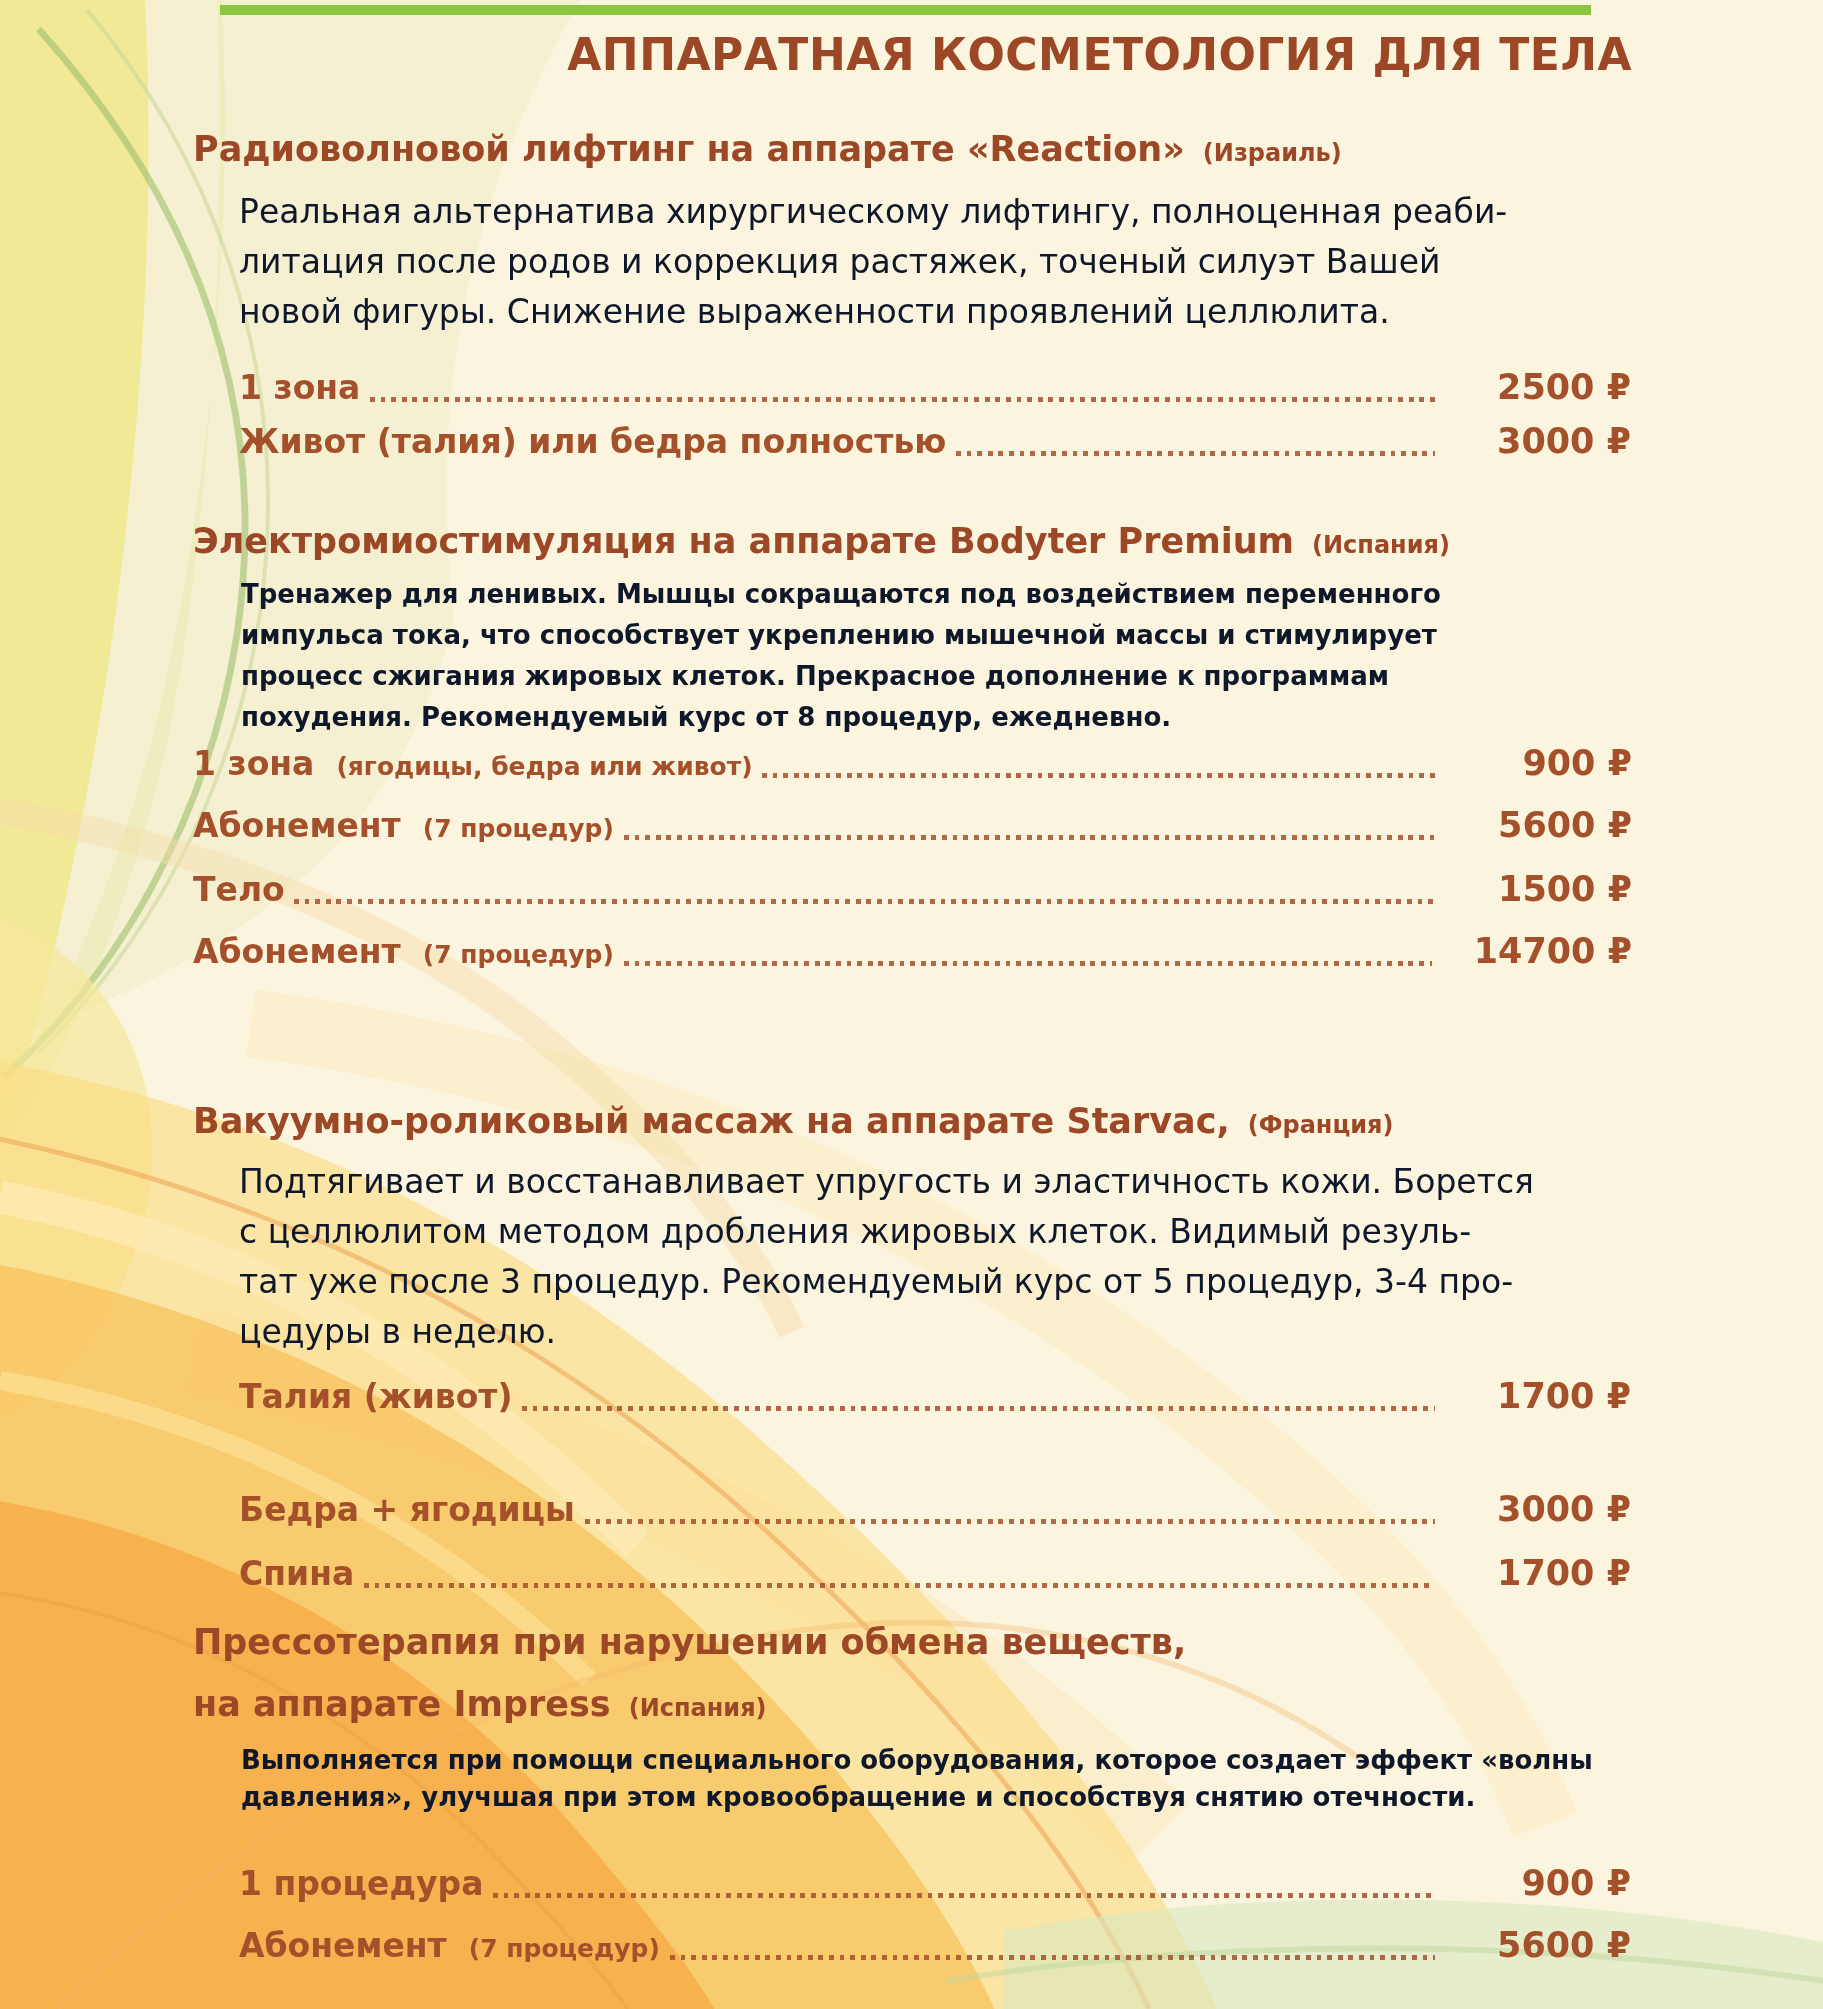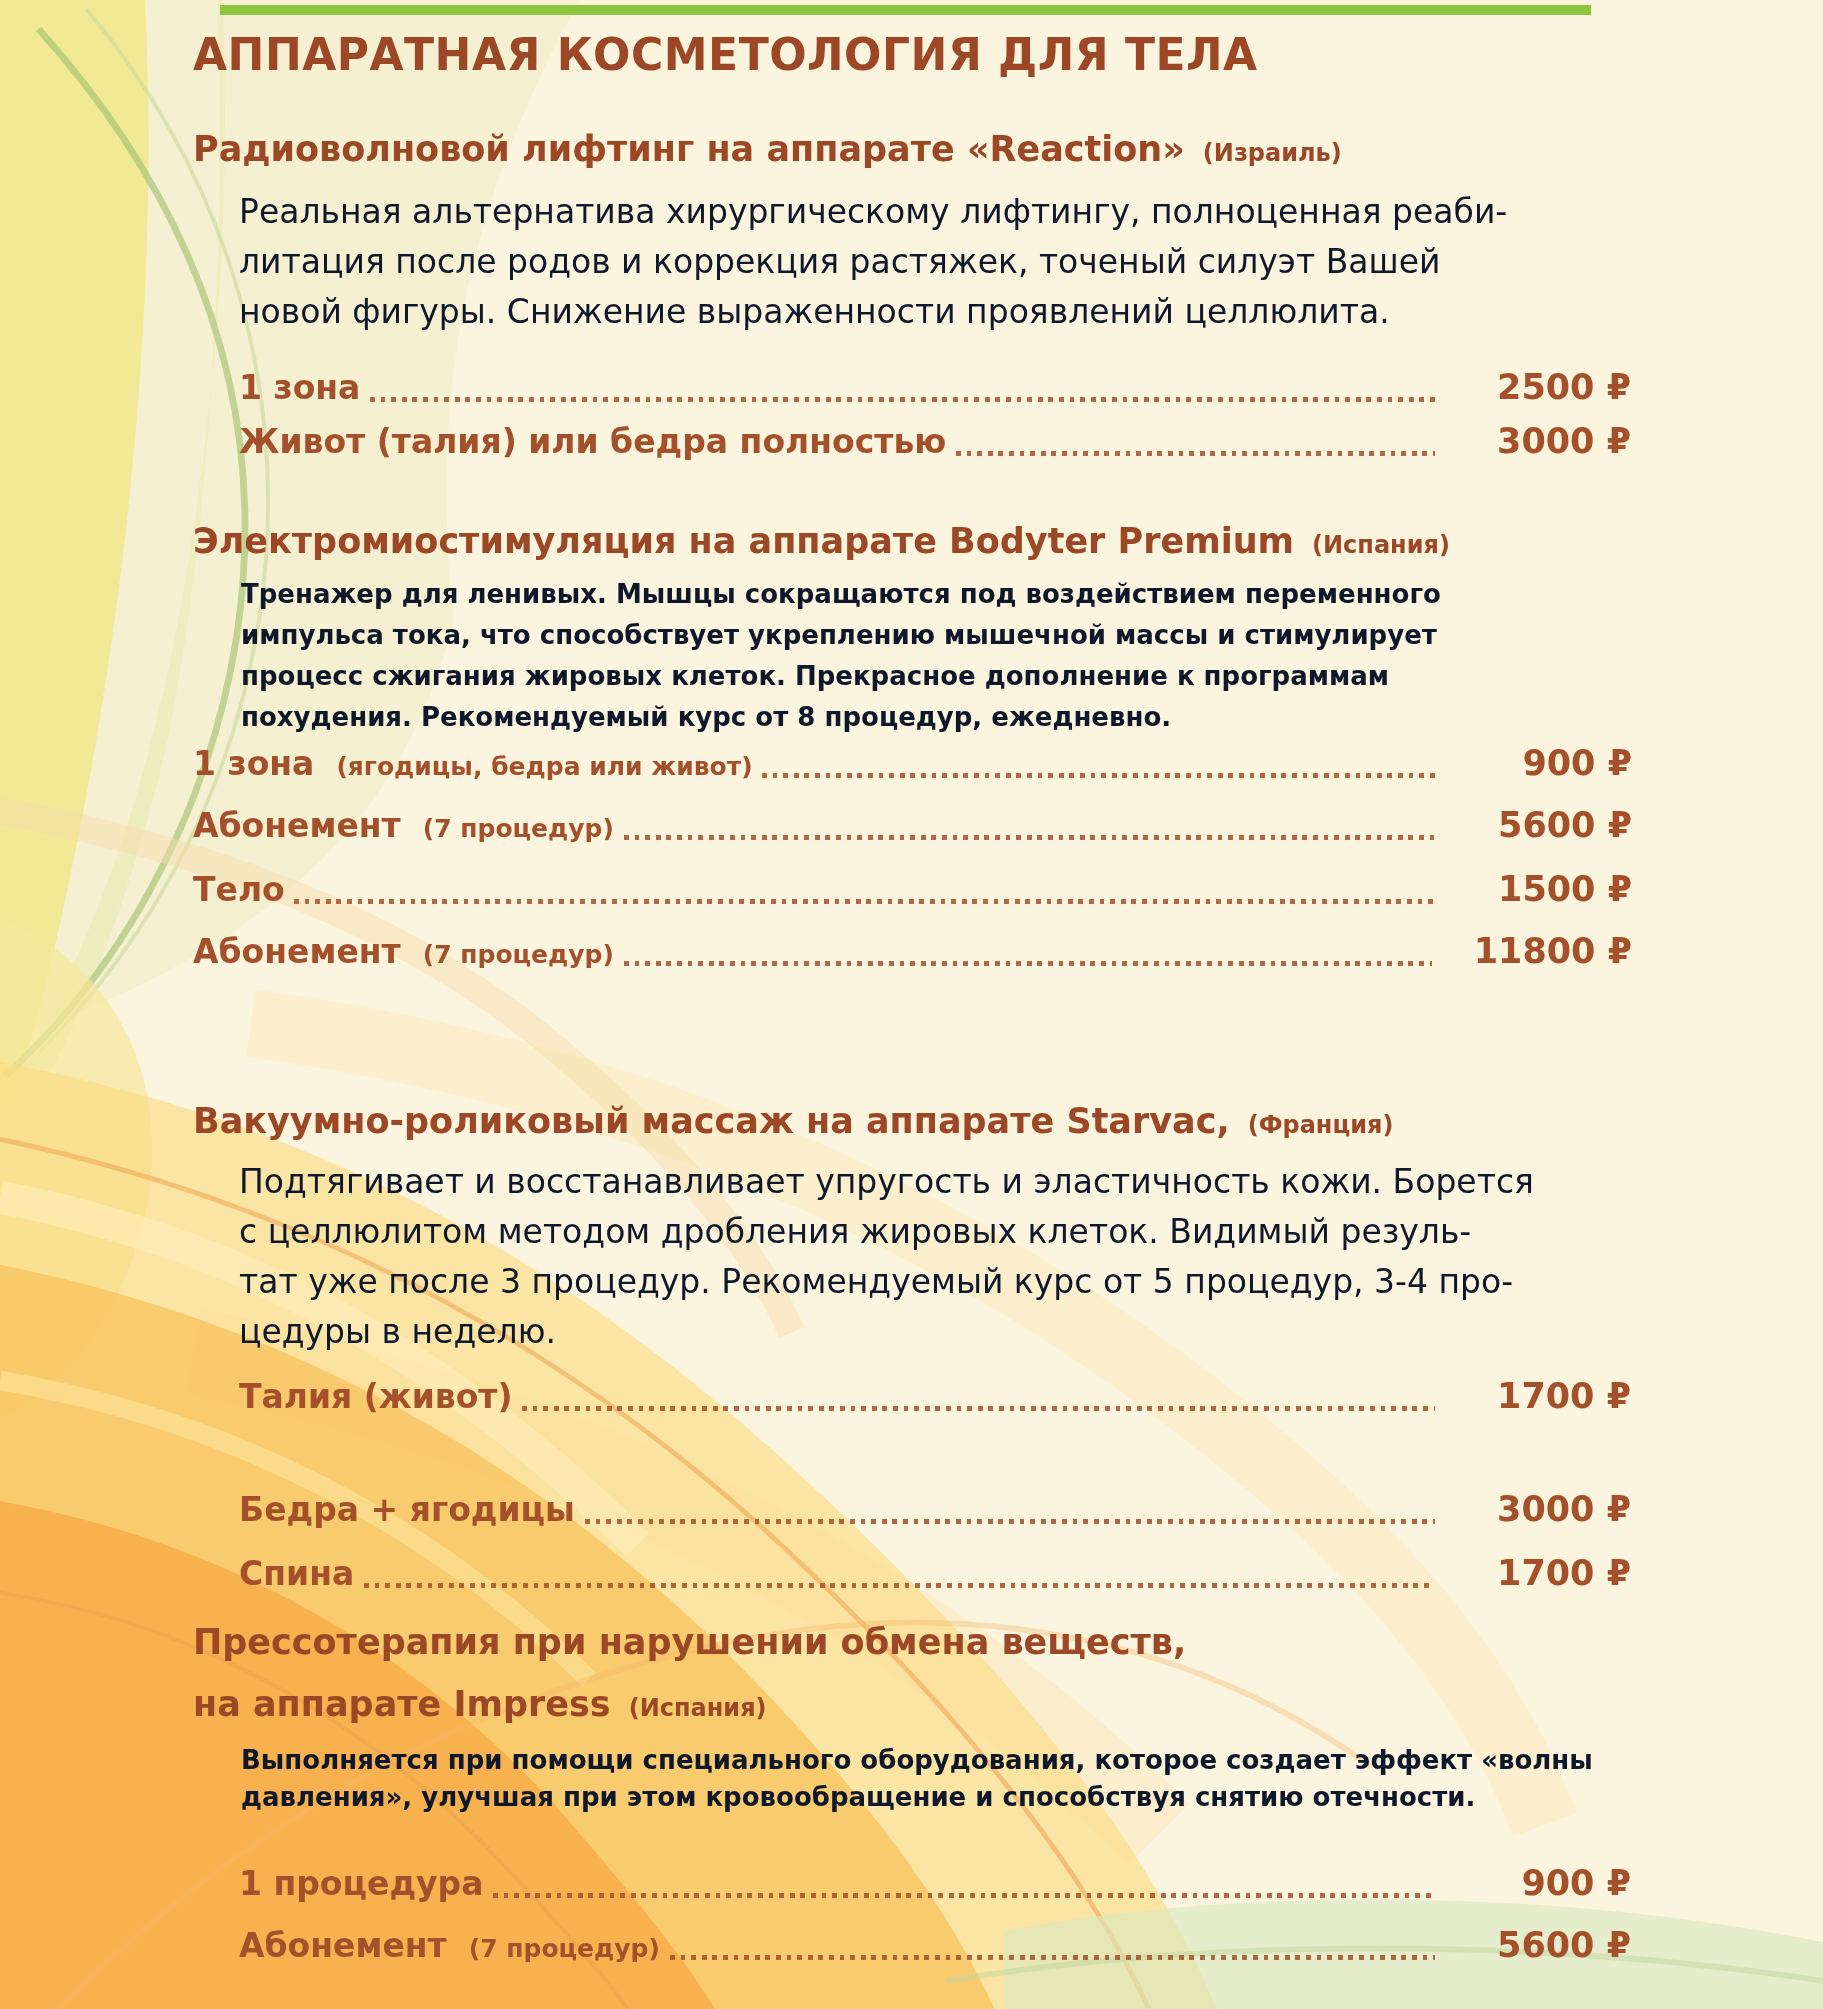--- a/index.html
+++ b/index.html
@@ -11,21 +11,21 @@
     font-family:"DejaVu Sans","Liberation Sans",sans-serif;
     color:#A3502B;
   }
   .bg { position:absolute; left:0; top:0; width:1824px; height:2009px; }
   .accent-bar {
     position:absolute; left:220px; top:4.8px; width:1371px; height:10.6px;
     background:#8CC63F;
   }
   .page-title {
     position:absolute; left:193px; top:27px; width:1439px;
-    text-align:left;
+    text-align:right;
     font-size:44px; font-weight:700; line-height:56px;
     letter-spacing:0.5px;
     color:#9C4726;
     white-space:nowrap;
   }
   .heading {
     position:absolute; left:193px;
     font-size:35px; font-weight:700; line-height:44px;
     color:#9C4726;
     white-space:nowrap;
@@ -151,21 +151,21 @@
   </div>
   <div class="row row-b" style="top:869px">
     <span class="lbl">Тело</span>
     <span class="lead"></span>
     <span class="price">1500 ₽</span>
   </div>
   <div class="row row-b" style="top:931px">
     <span class="lbl">Абонемент</span>
     <span class="note">(7 процедур)</span>
     <span class="lead"></span>
-    <span class="price">11800 ₽</span>
+    <span class="price">14700 ₽</span>
   </div>
 
   <div class="heading" style="top:1099px">
     <span>Вакуумно-роликовый массаж на аппарате Starvac,</span>
     <span class="country">(Франция)</span>
   </div>
   <div class="desc" style="top:1157px">
     <div>Подтягивает и восстанавливает упругость и эластичность кожи. Борется</div>
     <div>с целлюлитом методом дробления жировых клеток. Видимый резуль-</div>
     <div>тат уже после 3 процедур. Рекомендуемый курс от 5 процедур, 3-4 про-</div>

